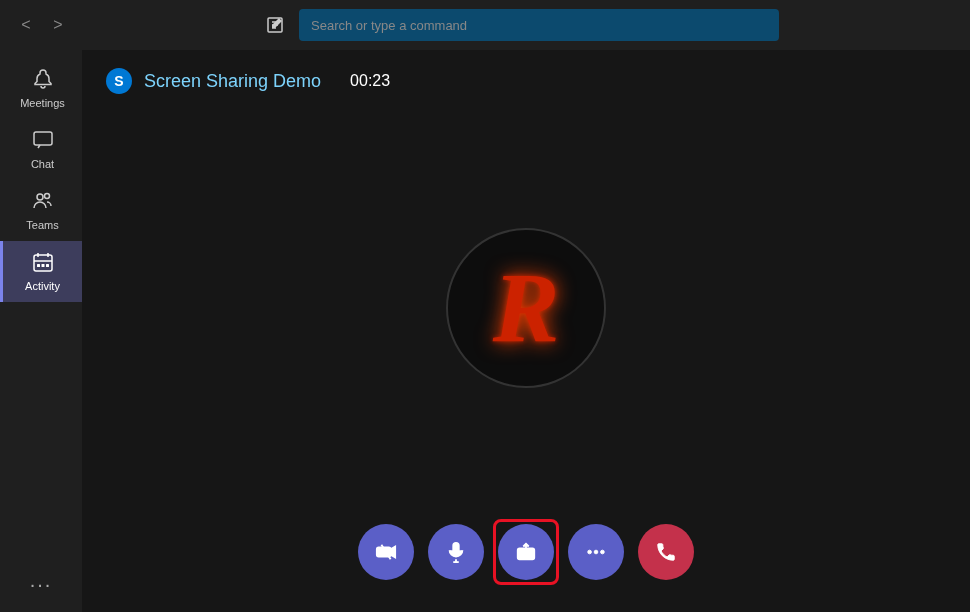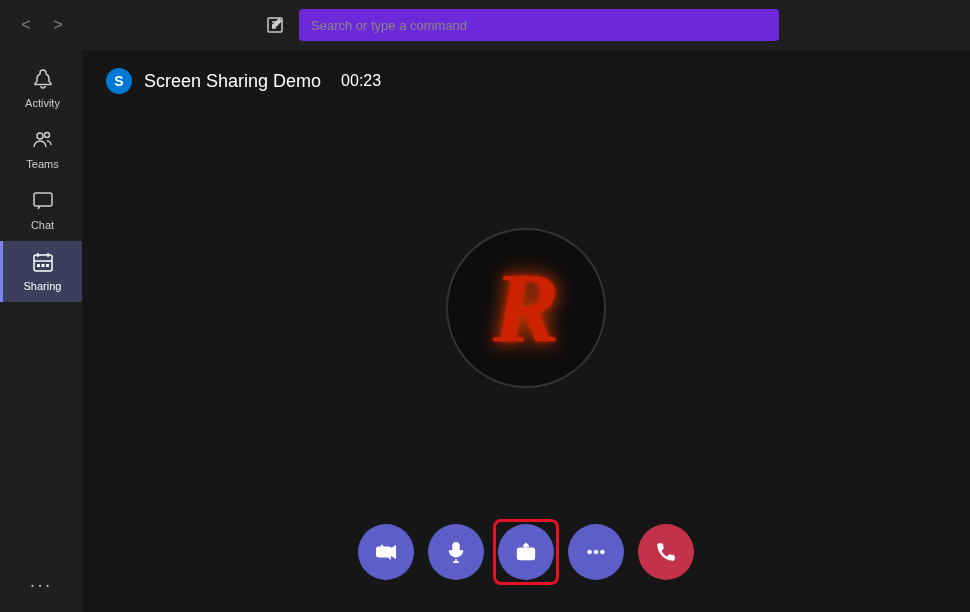--- a/index.html
+++ b/index.html
@@ -49,21 +49,21 @@
       cursor: pointer;
       width: 32px;
       height: 32px;
       display: flex;
       align-items: center;
       justify-content: center;
     }
     .search-bar {
       width: 480px;
       height: 32px;
-      background: #6d28d9;
+      background: #0c4a6e;
       border: none;
       border-radius: 4px;
       color: #aaa;
       font-size: 13px;
       padding: 0 12px;
       outline: none;
     }
     .search-bar::placeholder { color: #888; }
     .title-bar-right { flex: 1; }
 
@@ -157,29 +157,29 @@
       border-radius: 50%;
       display: flex;
       align-items: center;
       justify-content: center;
       color: white;
       font-size: 14px;
       font-weight: bold;
       flex-shrink: 0;
     }
     .call-title {
-      color: #ffffff;
+      color: #7dd3fc;
       font-size: 18px;
       font-weight: 500;
     }
     .call-timer {
       color: #ffffff;
       font-size: 16px;
       font-weight: 400;
-      margin-left: 8px;
+      margin-left: 17px;
     }
 
     
     .avatar-area {
       flex: 1;
       display: flex;
       flex-direction: column;
       align-items: center;
       justify-content: center;
       gap: 28px;
@@ -283,56 +283,56 @@
 
   <div class="sidebar">
 
     <div class="sidebar-item">
       <span class="sidebar-icon">
         <svg width="22" height="22" viewBox="0 0 22 22" fill="none" stroke="#ccc" stroke-width="1.5">
           <path d="M11 2a3 3 0 0 1 3 3v1a5 5 0 0 1 3 4.5v3l2 2v1H3v-1l2-2v-3A5 5 0 0 1 8 6V5a3 3 0 0 1 3-3z"></path>
           <path d="M9 18a2 2 0 0 0 4 0"></path>
         </svg>
       </span>
-      <span class="sidebar-label">Activity</span>
+      <span class="sidebar-label">Meetings</span>
+    </div>
+
+    <div class="sidebar-item">
+      <span class="sidebar-icon">
+        <svg width="22" height="22" viewBox="0 0 22 22" fill="none" stroke="#ccc" stroke-width="1.5">
+          <rect x="2" y="3" width="18" height="13" rx="2"></rect>
+          <path d="M6 19l2-3"></path>
+        </svg>
+      </span>
+      <span class="sidebar-label">Chat</span>
     </div>
 
     <div class="sidebar-item">
       <span class="sidebar-icon">
         <svg width="22" height="22" viewBox="0 0 22 22" fill="none" stroke="#ccc" stroke-width="1.5">
           <circle cx="8" cy="7" r="3"></circle>
           <circle cx="15" cy="6" r="2.5"></circle>
           <path d="M2 18c0-3.3 2.7-6 6-6s6 2.7 6 6"></path>
           <path d="M15 12c2.2 0 4 1.8 4 4"></path>
         </svg>
       </span>
       <span class="sidebar-label">Teams</span>
-    </div>
-
-    <div class="sidebar-item">
-      <span class="sidebar-icon">
-        <svg width="22" height="22" viewBox="0 0 22 22" fill="none" stroke="#ccc" stroke-width="1.5">
-          <rect x="2" y="3" width="18" height="13" rx="2"></rect>
-          <path d="M6 19l2-3"></path>
-        </svg>
-      </span>
-      <span class="sidebar-label">Chat</span>
     </div>
 
     <div class="sidebar-item active">
       <span class="sidebar-icon">
         <svg width="22" height="22" viewBox="0 0 22 22" fill="none" stroke="white" stroke-width="1.5">
           <rect x="2" y="4" width="18" height="16" rx="2"></rect>
           <path d="M6 2v4M16 2v4M2 10h18"></path>
           <rect x="5" y="13" width="3" height="3" rx="0.5" fill="white" stroke="none"></rect>
           <rect x="9.5" y="13" width="3" height="3" rx="0.5" fill="white" stroke="none"></rect>
           <rect x="14" y="13" width="3" height="3" rx="0.5" fill="white" stroke="none"></rect>
         </svg>
       </span>
-      <span class="sidebar-label">Sharing</span>
+      <span class="sidebar-label">Activity</span>
     </div>
 
     <div class="sidebar-spacer"></div>
 
     <div class="more-dots">
       <span>...</span>
     </div>
 
   </div>
 

